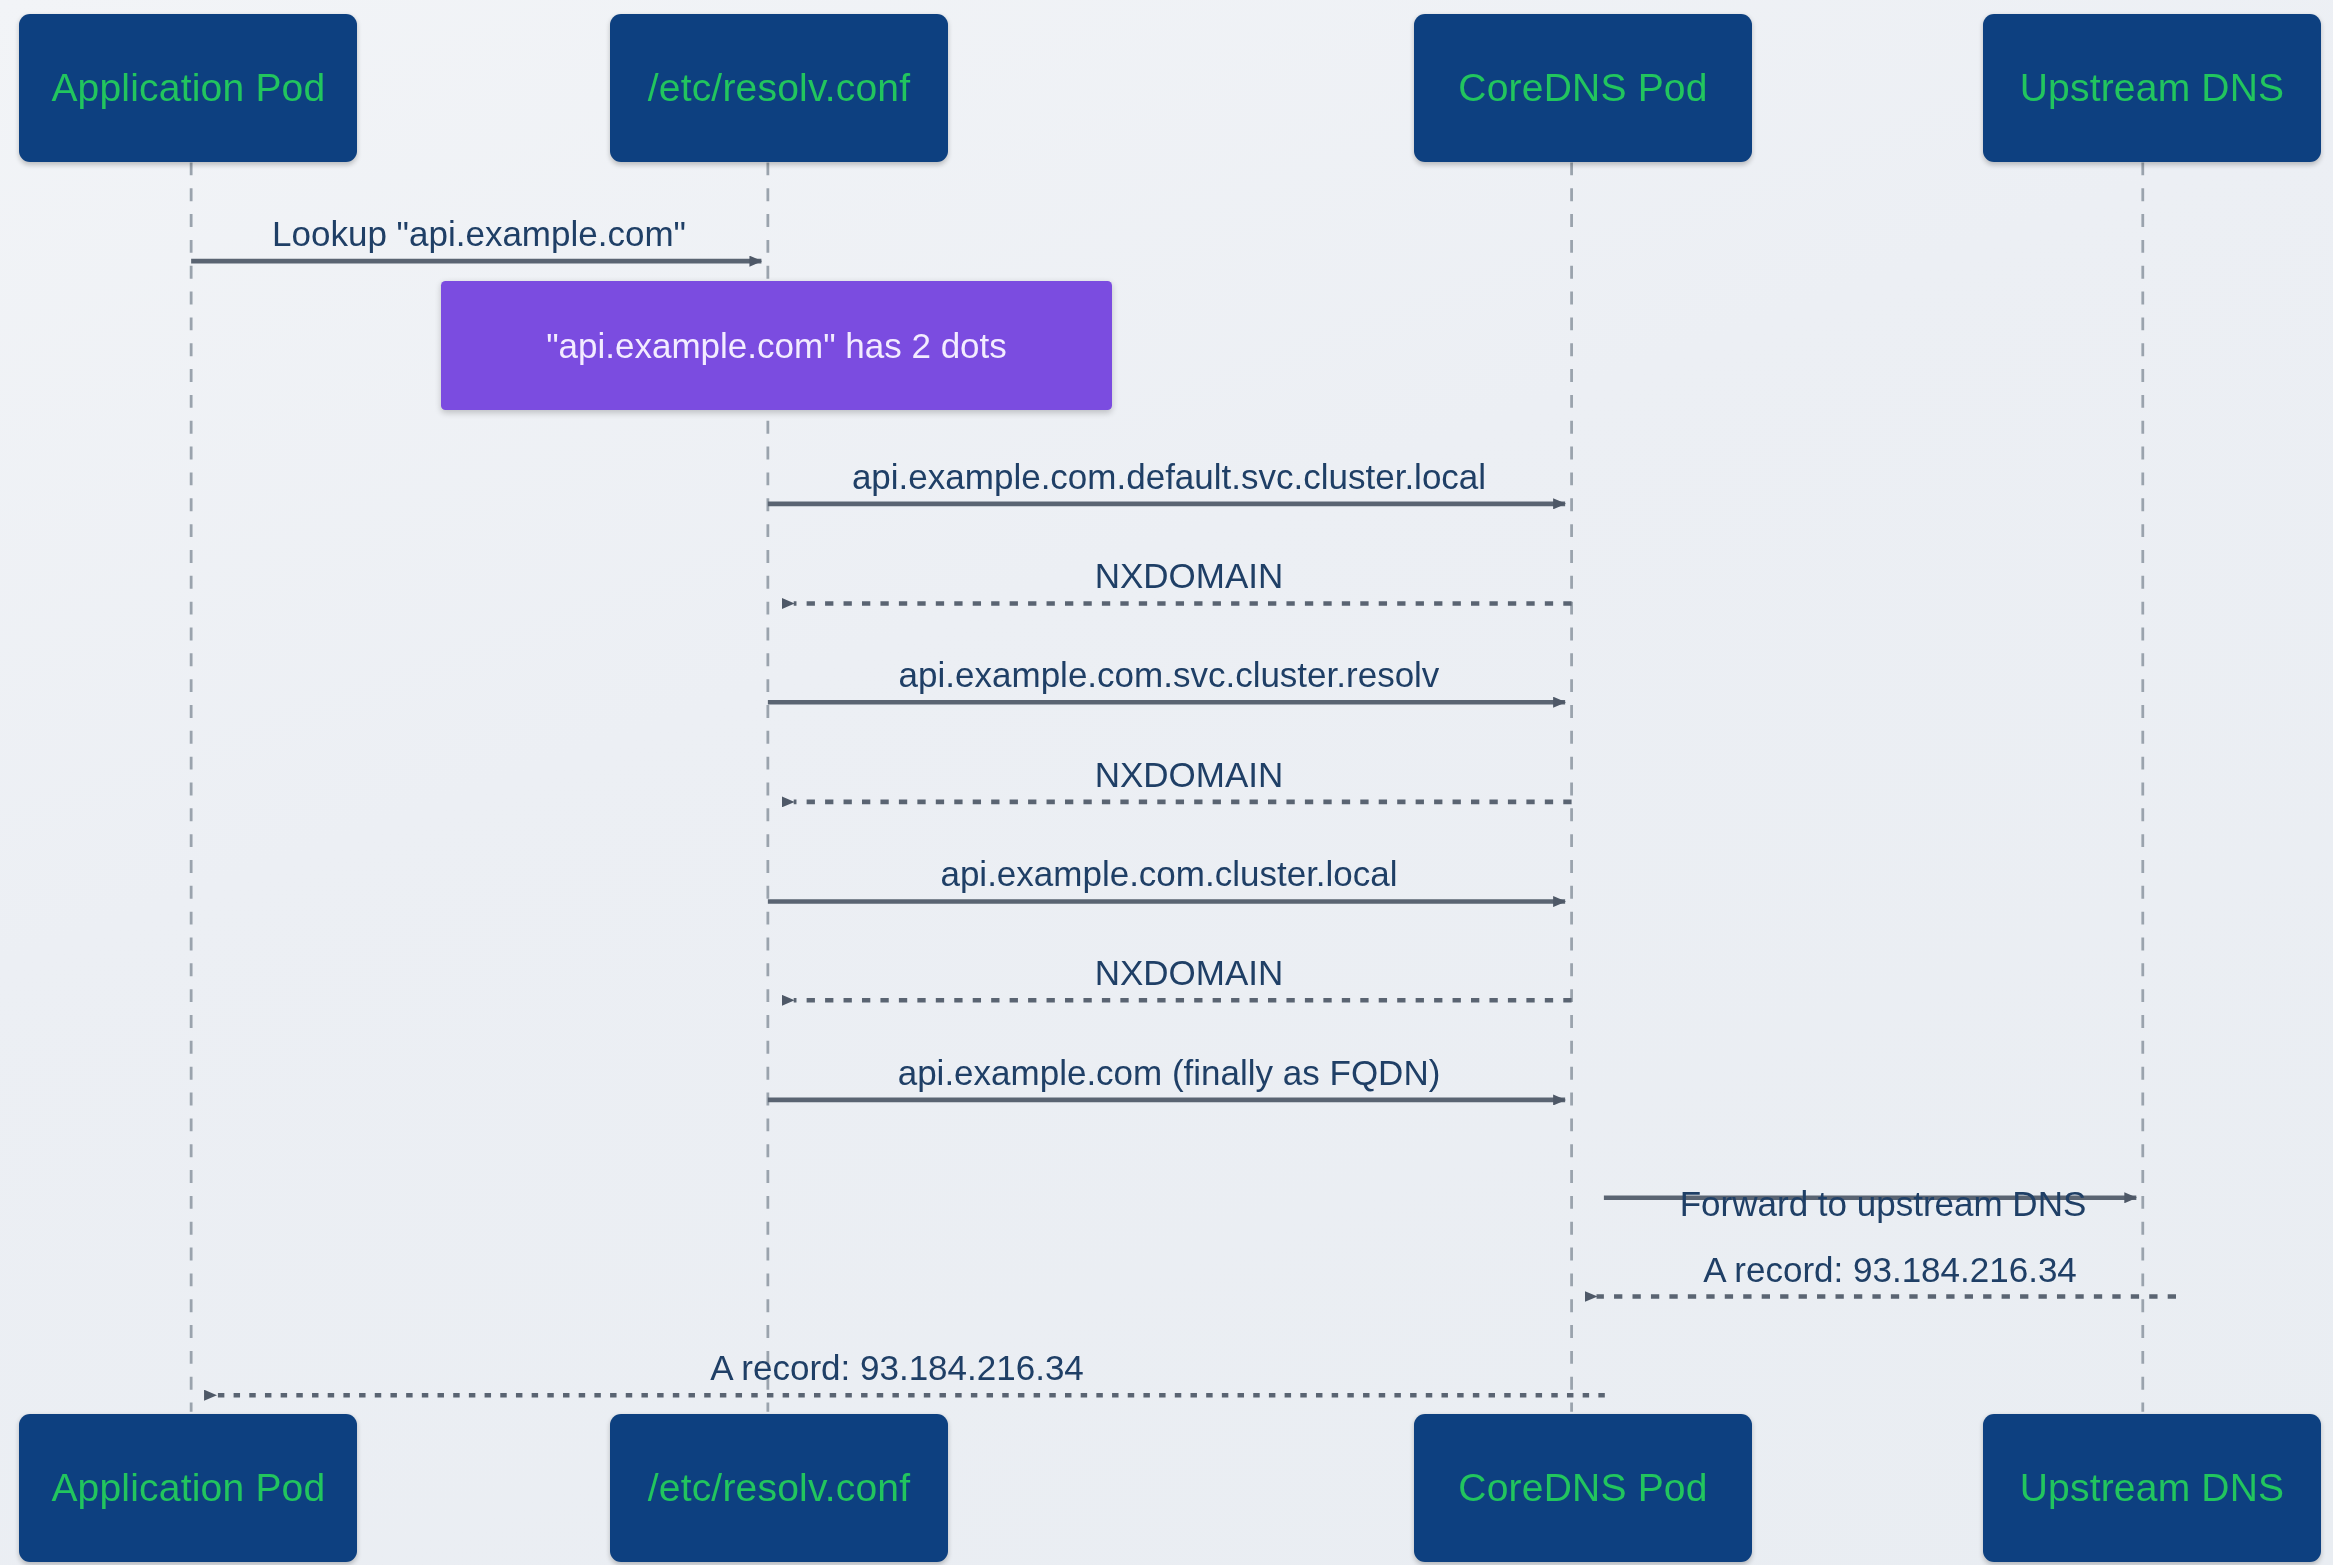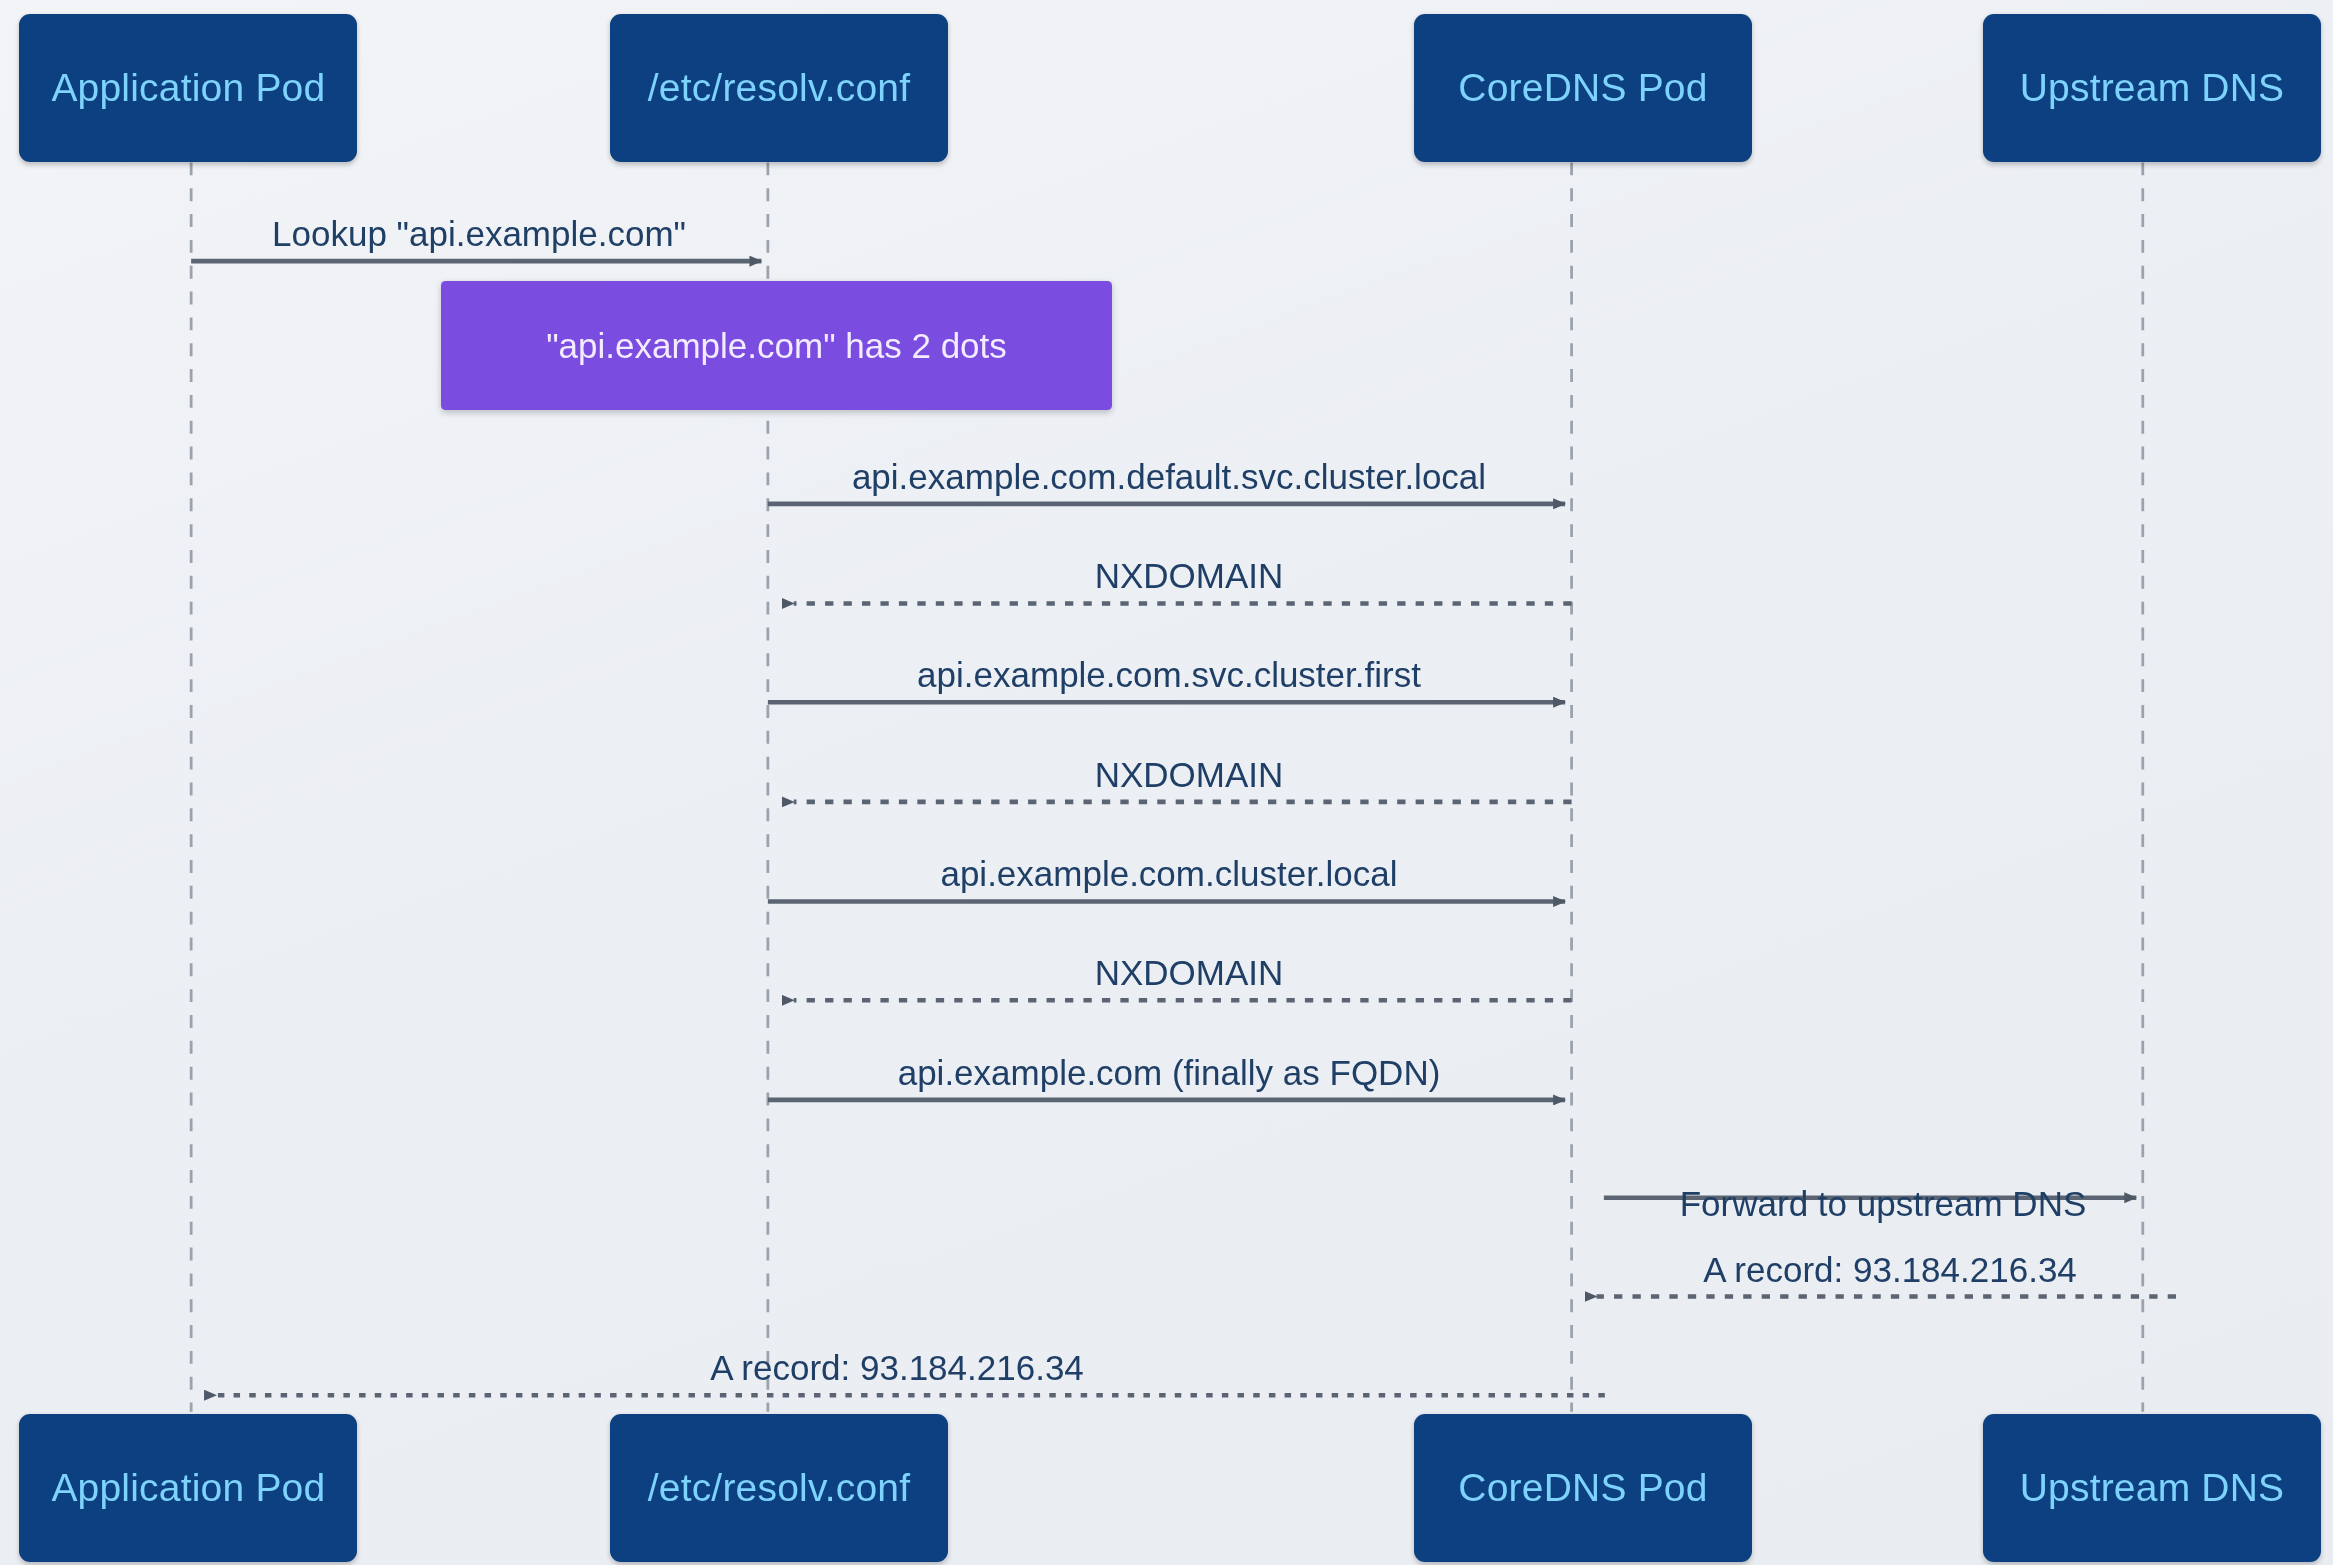--- a/index.html
+++ b/index.html
@@ -25,21 +25,21 @@
     position: absolute;
     background: #0d4080;
     border-radius: 11px;
     box-shadow: 0 2.8px 5.5px rgba(0,0,0,0.22);
     display: flex;
     align-items: center;
     justify-content: center;
     box-sizing: border-box;
   }
   .participant-label {
-    color: #7dd3fc;
+    color: #22c55e;
     font-size: 39px;
     font-family: "Liberation Sans", sans-serif;
     font-weight: 400;
     white-space: nowrap;
     letter-spacing: 0.2px;
   }
   .note-box {
     position: absolute;
     background: #7b4ce0;
     border-radius: 4.6px;
@@ -141,21 +141,21 @@
     <span class="participant-label">Upstream DNS</span>
   </div>
 
   <div class="note-box" style="left:441px; top:281px; width:671px; height:129px;">
     <span class="note-line">"api.example.com" has 2 dots</span>
   </div>
 
   <div class="msg-label" style="left:479px; top:214px;">Lookup "api.example.com"</div>
   <div class="msg-label" style="left:1169px; top:457px;text-align:center;">api.example.com.default.svc.cluster.local</div>
   <div class="msg-label" style="left:1189px; top:556px;">NXDOMAIN</div>
-  <div class="msg-label" style="left:1169px; top:655px;">api.example.com.svc.cluster.first</div>
+  <div class="msg-label" style="left:1169px; top:655px;">api.example.com.svc.cluster.resolv</div>
   <div class="msg-label" style="left:1189px; top:755px;">NXDOMAIN</div>
   <div class="msg-label" style="left:1169px; top:854px;">api.example.com.cluster.local</div>
   <div class="msg-label" style="left:1189px; top:953px;">NXDOMAIN</div>
   <div class="msg-label" style="left:1169px; top:1053px;">api.example.com (finally as FQDN)</div>
   <div class="msg-label" style="left:1883px; top:1151px;margin-top:33px;">Forward to upstream DNS</div>
   <div class="msg-label" style="left:1890px; top:1250px;">A record: 93.184.216.34</div>
   <div class="msg-label" style="left:897px; top:1348px;">A record: 93.184.216.34</div>
 
 </div>
 

